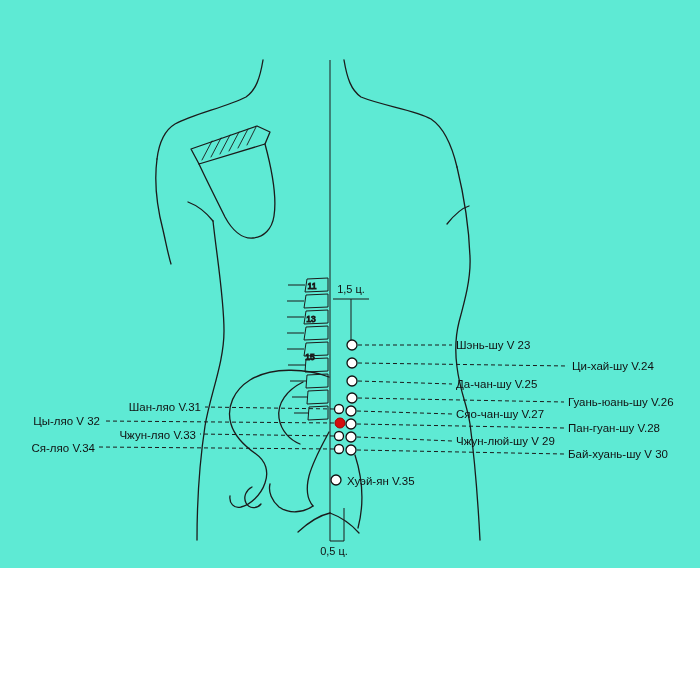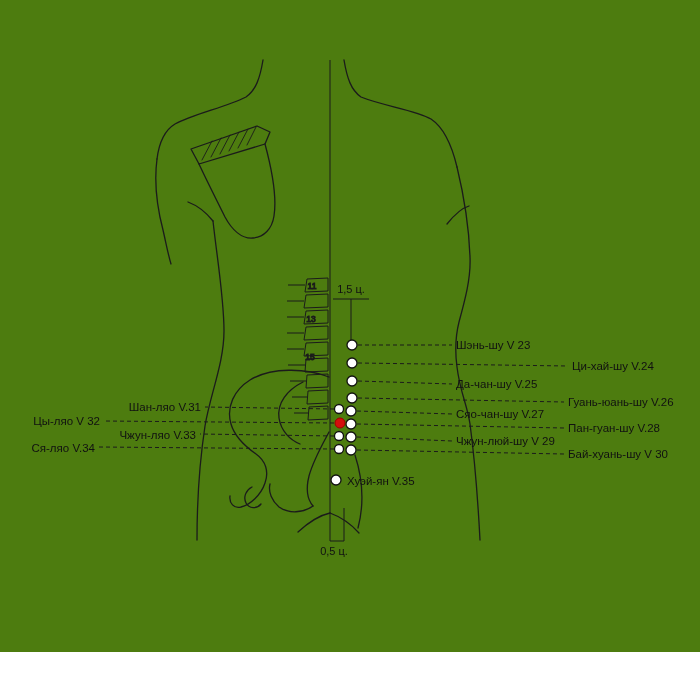--- a/index.html
+++ b/index.html
@@ -1,20 +1,20 @@
 <!DOCTYPE html>
 <html><head>
 <meta charset="utf-8">
 <style>
   html, body { margin: 0; padding: 0; background: #ffffff; }
   .stage {
     position: relative;
     width: 700px;
-    height: 652px;
-    background: #4d7c0f;
+    height: 568px;
+    background: #5eead4;
     overflow: hidden;
     font-family: "Liberation Sans", "DejaVu Sans", sans-serif;
   }
   svg { position: absolute; left: 0; top: 0; }
   text {
     font-family: "Liberation Sans", "DejaVu Sans", sans-serif;
     font-size: 11.5px;
     fill: #111111;
   }
   text.dim { font-size: 11px; }

